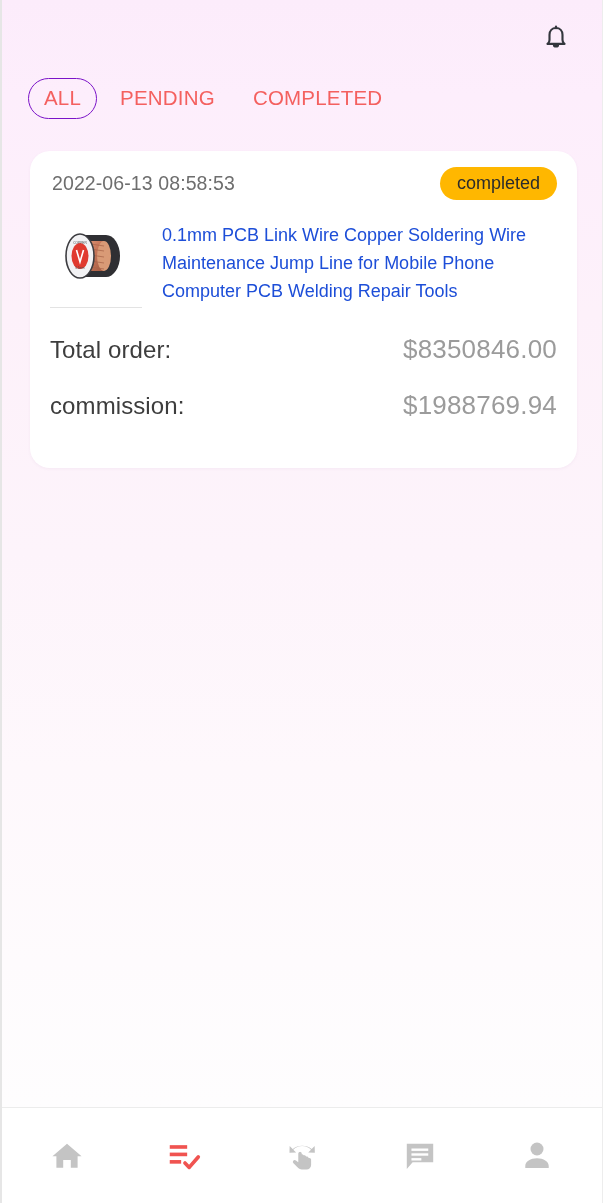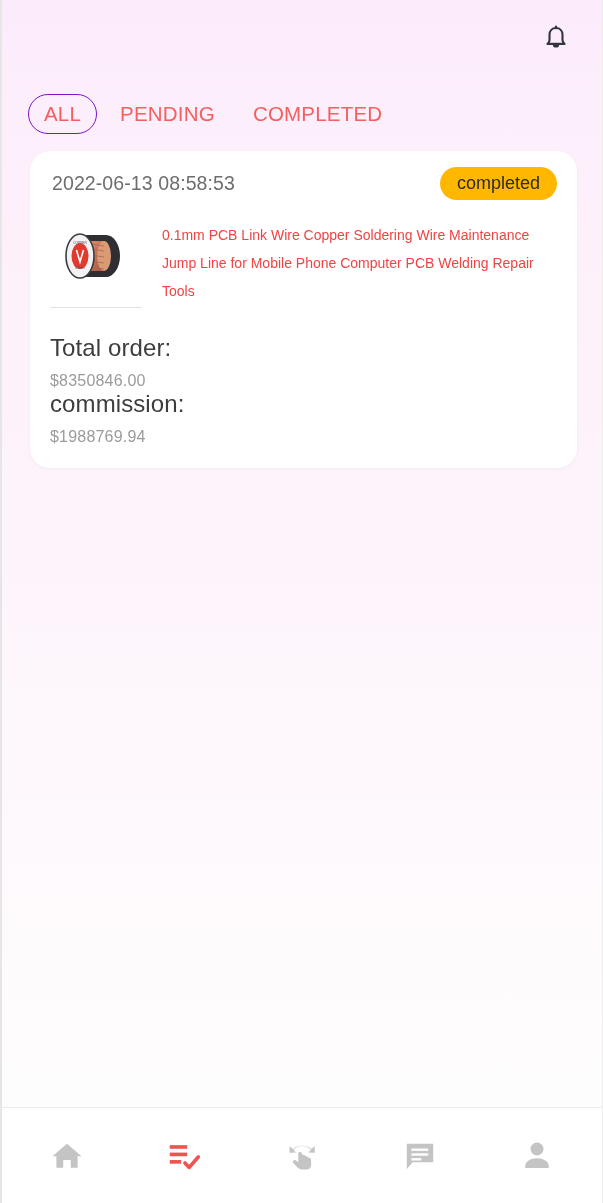--- a/index.html
+++ b/index.html
@@ -51,21 +51,21 @@
     align-items: center;
     justify-content: center;
     cursor: pointer;
   }
   .bell-btn svg { display: block; }
 
   
   .tabs {
     flex: 0 0 auto;
     display: flex;
-    align-items: flex-end;
+    align-items: flex-start;
     padding-left: 26px;
     height: 56px;
     gap: 0;
   }
   .tab {
     color: #f4605f;
     font-size: 20.5px;
     letter-spacing: 0.2px;
     line-height: 1;
     cursor: pointer;
@@ -135,45 +135,44 @@
   }
   .thumb svg { display: block; }
   .thumb-rule {
     width: 92px;
     height: 1px;
     background: #e3e3e3;
     margin-top: 4px;
   }
   .product-title {
     flex: 1 1 auto;
-    color: #ef4444;
-    font-size: 14px;
+    color: #1d4ed8;
+    font-size: 18px;
     line-height: 28px;
     padding-top: 2px;
     padding-right: 8px;
   }
 
   .totals {
     padding: 26px 0 22px 0;
   }
   .total-row {
     display: flex;
     align-items: baseline;
     justify-content: space-between;
     height: 56px;
-    flex-direction: column;
   }
   .total-label {
     color: #3d3d3d;
     font-size: 24px;
     letter-spacing: 0.1px;
   }
   .total-value {
     color: #9b9b9b;
-    font-size: 16px;
+    font-size: 26px;
     letter-spacing: 0.2px;
     text-align: center;
   }
 
   
   .bottom-nav {
     flex: 0 0 96px;
     height: 96px;
     background: #ffffff;
     border-top: 1px solid #ececec;

